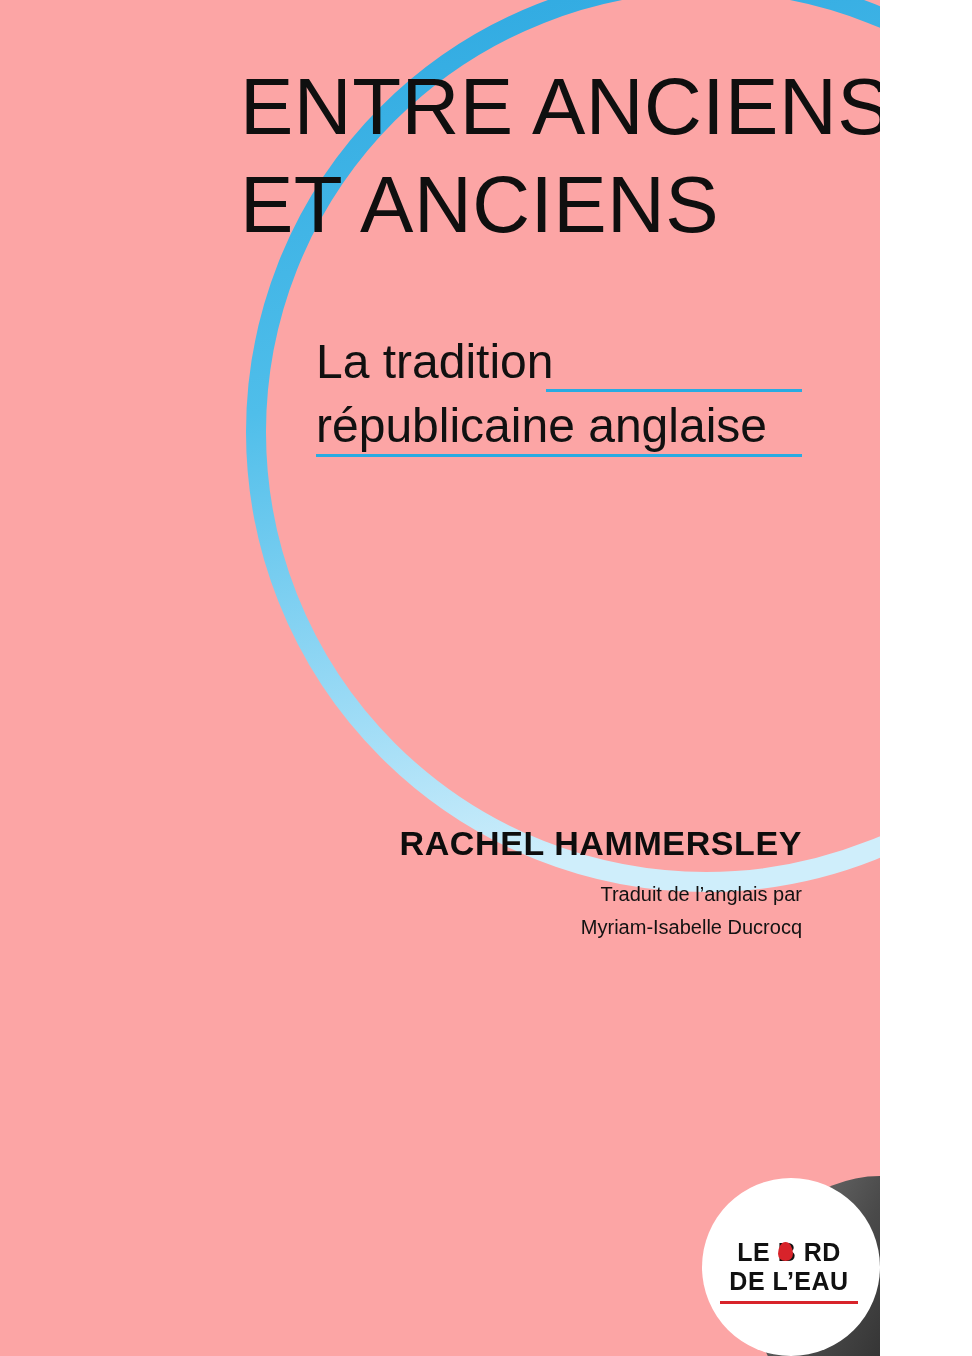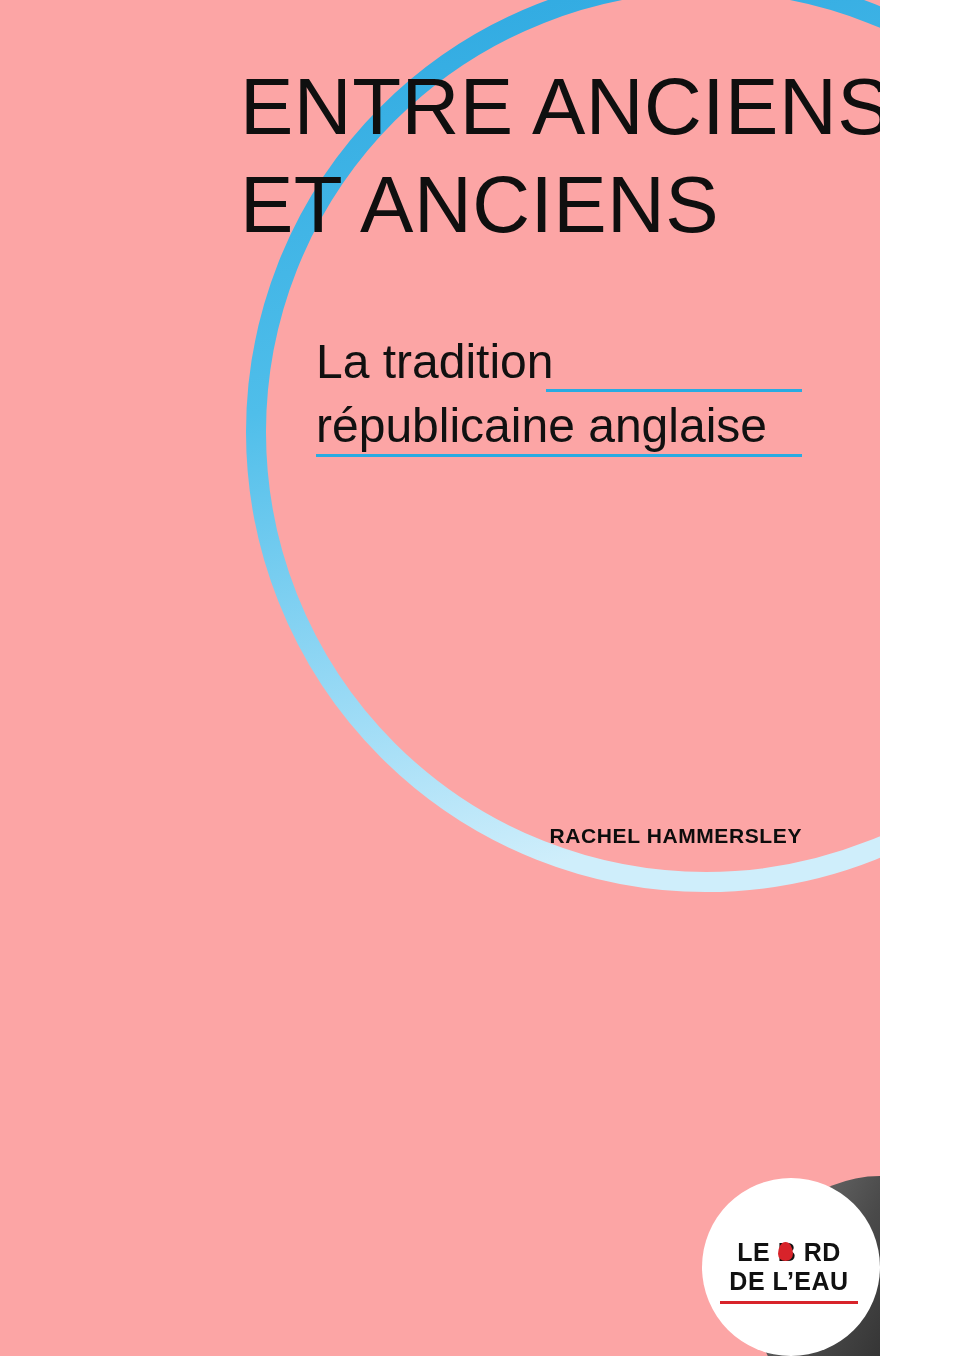--- a/index.html
+++ b/index.html
@@ -77,21 +77,21 @@
     font-size: 27px;
     vertical-align: super;
     line-height: 0;
   }
 
   
   .author {
     position: absolute;
     right: 78px;
     top: 824px;
-    font-size: 21px;
+    font-size: 34px;
     font-weight: bold;
     letter-spacing: 0.6px;
     color: #0d0d0d;
     text-align: right;
     white-space: nowrap;
   }
   .translator {
     position: absolute;
     right: 78px;
     top: 878px;
@@ -187,20 +187,24 @@
     <span class="sub-line">La tradition</span>
     <div class="sub-underline u1"></div>
 
     <span class="sub-line">républicaine anglaise</span>
     <div class="sub-underline u2"></div>
 
   </div>
 
   <div class="author">RACHEL HAMMERSLEY</div>
 
+  <div class="translator">
+    <div>Traduit de l’anglais par</div>
+    <div>Myriam-Isabelle Ducrocq</div>
+  </div>
 
   <div class="logo-zone">
     <svg width="260" height="220" viewBox="0 0 260 220" xmlns="http://www.w3.org/2000/svg" style="position:absolute;right:0;bottom:0;">
       <path d="M260 40 A 125 125 0 0 0 135 165 A 125 125 0 0 0 260 290 Z" fill="url(#logoGrad)"></path>
     </svg>
     <div class="logo-circle"></div>
     <div class="logo-text">
       <div class="logo-l1" style="position:relative;">
         <span>LE B    RD</span>
         <span class="logo-drop" style="left:74px; top:4px;"></span>

